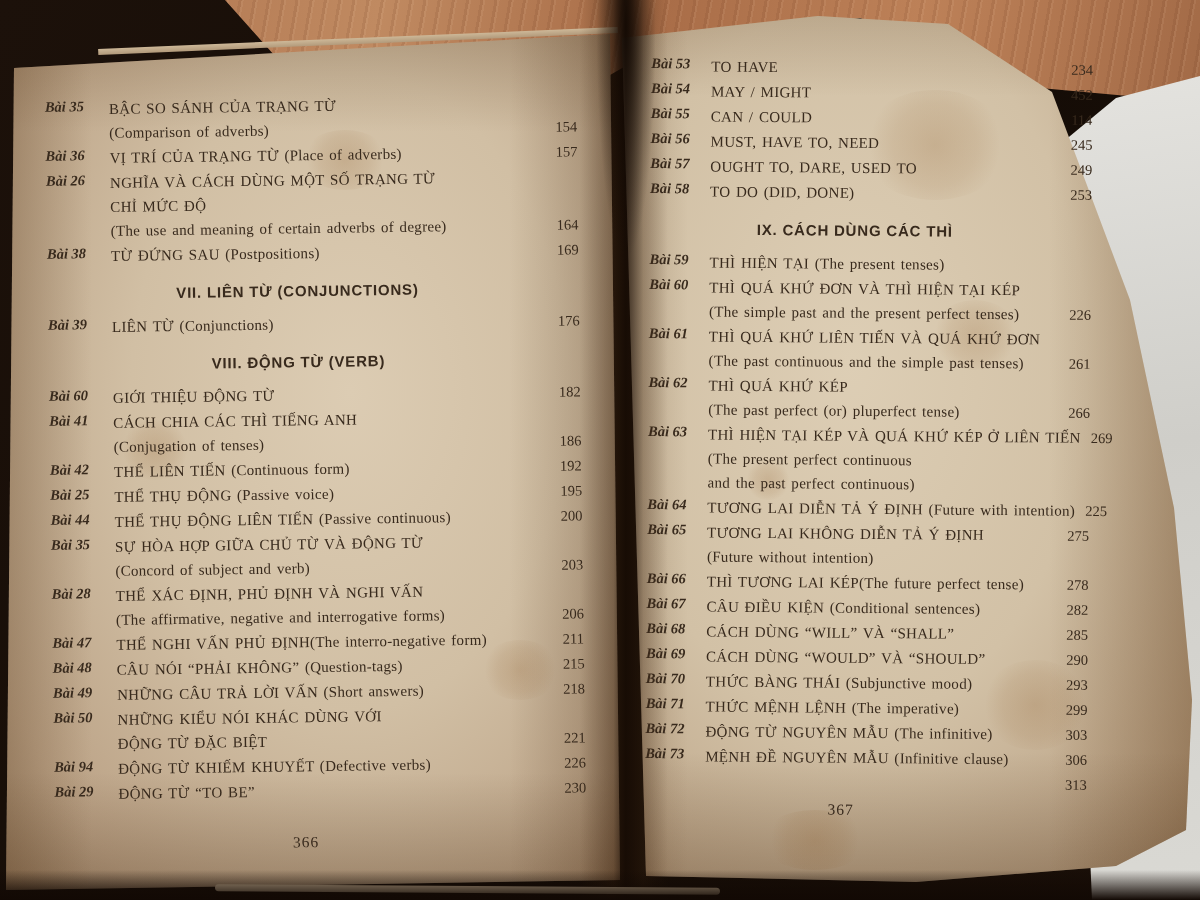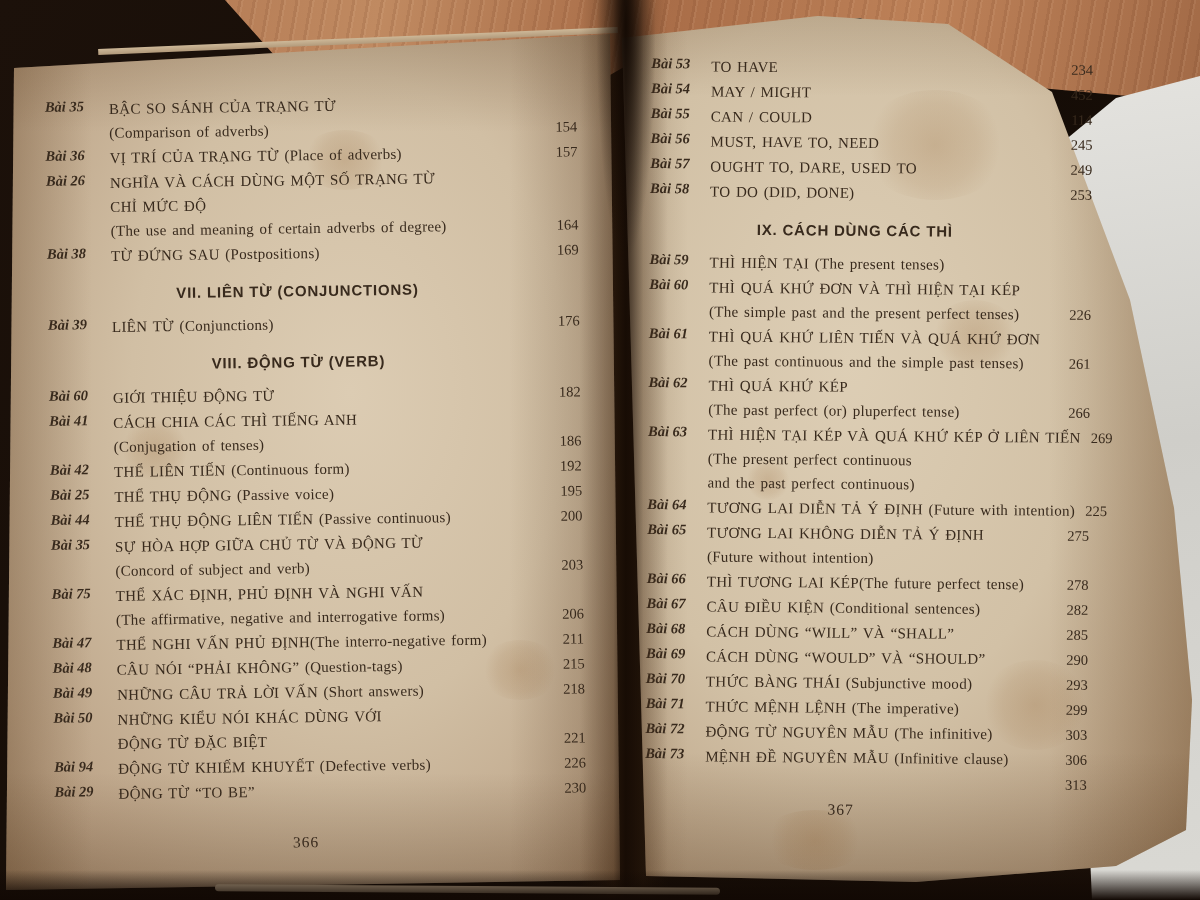--- a/index.html
+++ b/index.html
@@ -202,21 +202,21 @@
               <span class="txt">SỰ HÒA HỢP GIỮA CHỦ TỪ VÀ ĐỘNG TỪ</span>
               <span class="num"></span>
             </div>
             <div class="line">
               <span class="txt">(Concord of subject and verb)</span>
               <span class="num">203</span>
             </div>
           </div>
         </div>
         <div class="row">
-          <span class="lbl">Bài 75</span>
+          <span class="lbl">Bài 28</span>
           <div class="mid">
             <div class="line">
               <span class="txt">THỂ XÁC ĐỊNH, PHỦ ĐỊNH VÀ NGHI VẤN</span>
               <span class="num"></span>
             </div>
             <div class="line">
               <span class="txt">(The affirmative, negative and interrogative forms)</span>
               <span class="num">206</span>
             </div>
           </div>

